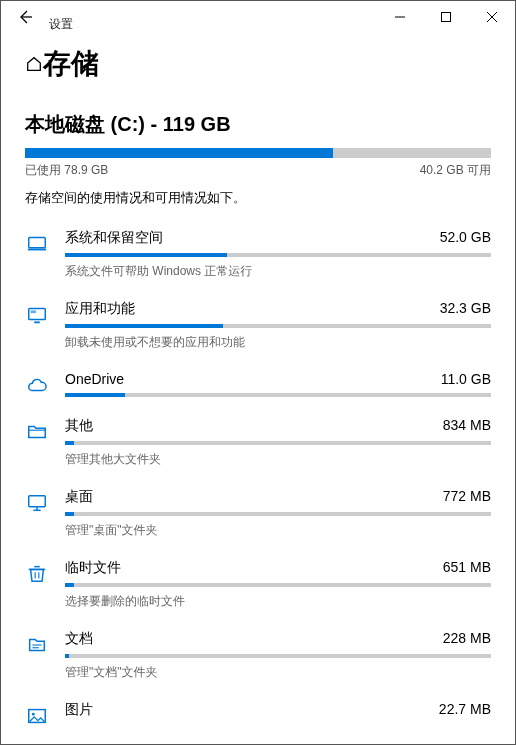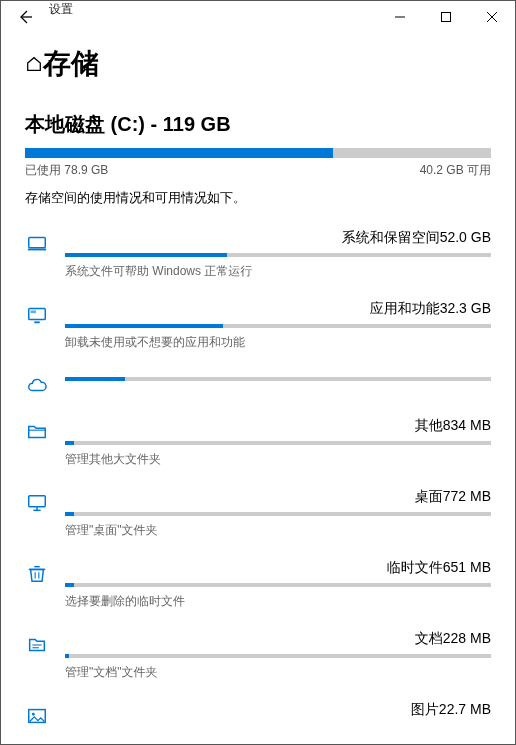--- a/index.html
+++ b/index.html
@@ -11,21 +11,21 @@
     height: 745px;
     overflow: hidden;
     border: 1px solid #555;
     position: relative;
     font-size: 14px;
     color: #000;
   }
   .titlebar {
     height: 32px;
     display: flex;
-    align-items: flex-start;
+    align-items: flex-end;
     padding-left: 8px;
   }
   .titlebar .back {
     width: 32px; height: 32px;
     display: flex; align-items: center; justify-content: center;
     font-size: 16px;
   }
   .titlebar .title {
     font-size: 12px;
     margin-left: 8px;
@@ -92,21 +92,21 @@
     width: 24px;
     display: flex;
     justify-content: center;
     padding-top: 4px;
     color: #0078d7;
   }
   .cat .icon-col svg { width: 22px; height: 22px; }
   .cat .body { flex: 1; }
   .cat .row1 {
     display: flex;
-    justify-content: flex-end;
+    justify-content: space-between;
     font-size: 14px;
     color: #000;
   }
   .cat .bar {
     height: 4px;
     background: #ccc;
     margin-top: 6px;
     position: relative;
   }
   .cat .bar .fill {
@@ -207,20 +207,24 @@
           <div class="sub">卸载未使用或不想要的应用和功能</div>
         </div>
       </div>
       <div class="cat">
         <div class="icon-col">
           <svg viewBox="0 0 24 24">
             <path d="M7 17a4 4 0 0 1 0-8 5 5 0 0 1 9.6-1A4 4 0 0 1 18 17Z" fill="none" stroke="currentColor" stroke-width="1.6"></path>
           </svg>
         </div>
         <div class="body">
+          <div class="row1">
+            <span>OneDrive</span>
+            <span>11.0 GB</span>
+          </div>
           <div class="bar">
             <div class="fill" style="width:14%"></div>
           </div>
         </div>
       </div>
       <div class="cat">
         <div class="icon-col">
           <svg viewBox="0 0 24 24">
             <path d="M3 6h6l2 2h10v10H3Z" fill="none" stroke="currentColor" stroke-width="1.6"></path>
             <path d="M3 10h18" stroke="currentColor" stroke-width="1.2"></path>

